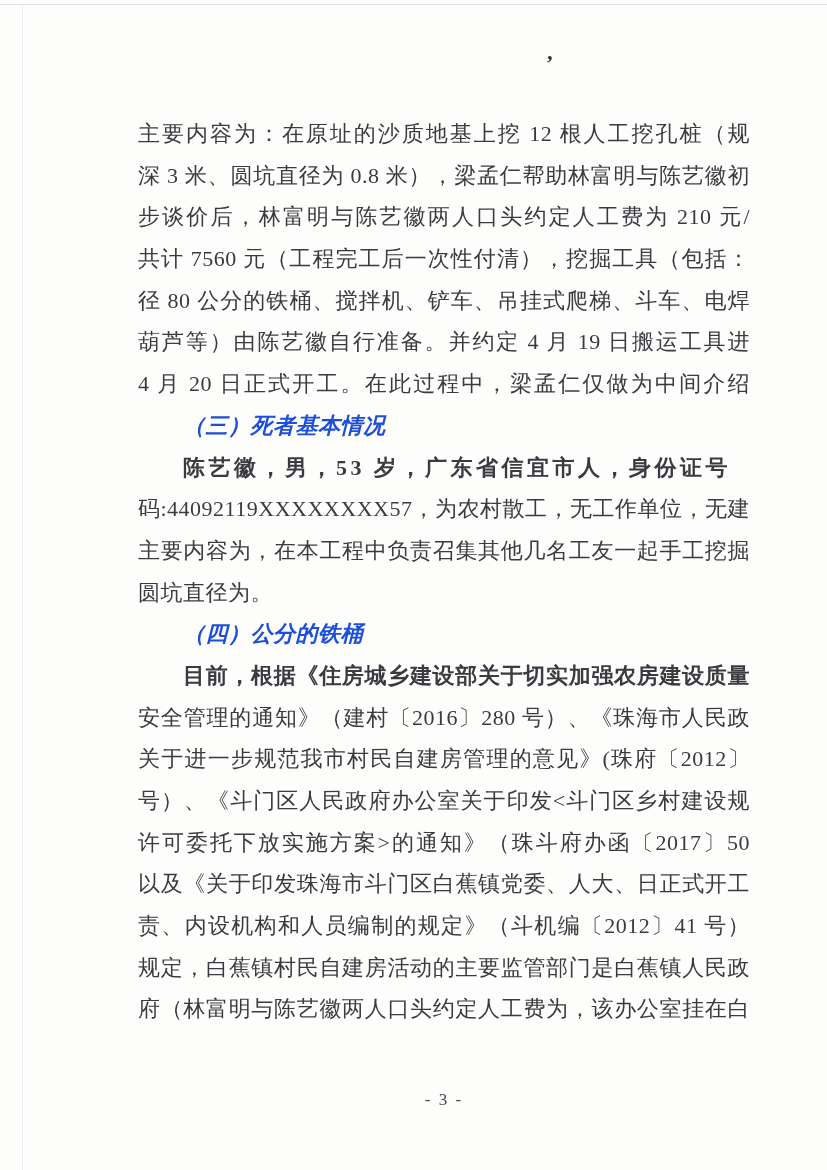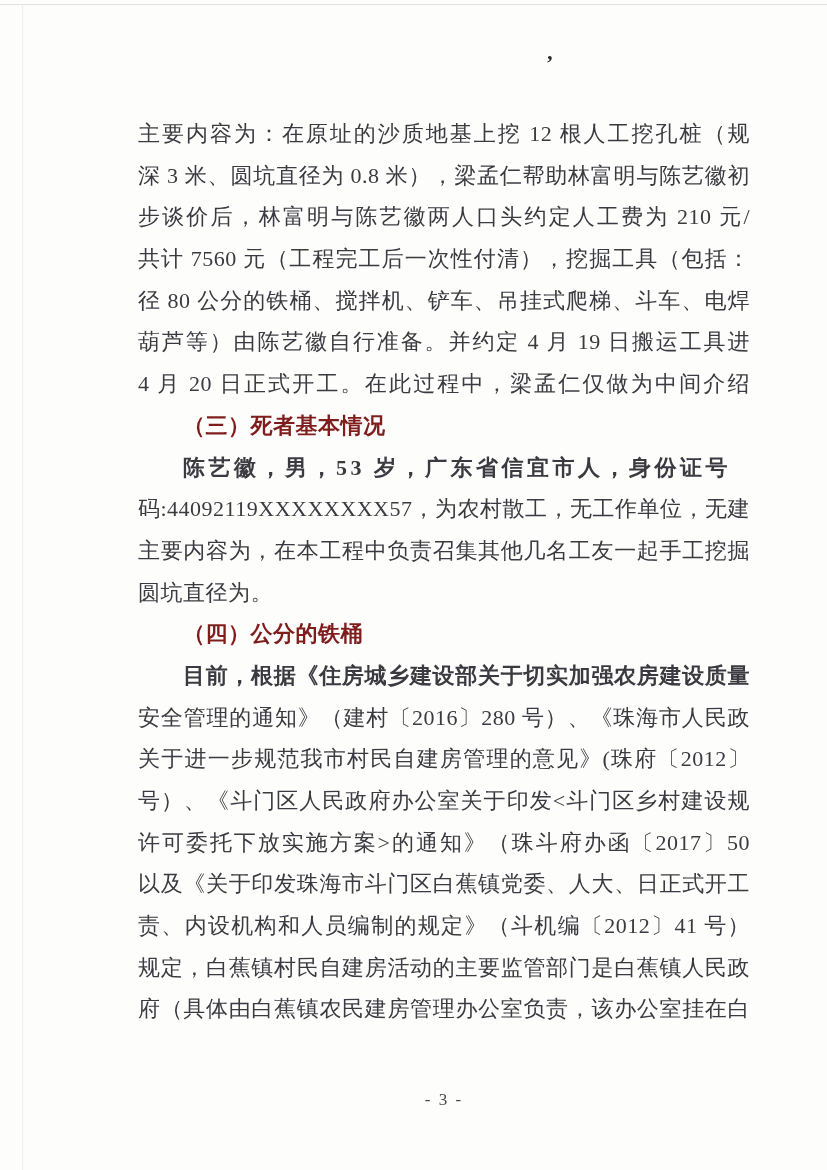--- a/index.html
+++ b/index.html
@@ -57,22 +57,23 @@
   }
   .line.indent {
     padding-left: 45px;
     font-weight: bold;
   }
   .line.spread {
     letter-spacing: 3.5px;
   }
   .line.heading {
     font-weight: bold;
-    color: #7f1d1d;
+    color: #1d4ed8;
     padding-left: 45px;
+    font-style: italic;
   }
   .page-number {
     position: absolute;
     left: 138px;
     top: 1090px;
     width: 612px;
     text-align: center;
     font-size: 17px;
     letter-spacing: 2px;
     color: #4a4a50;
@@ -100,16 +101,16 @@
       <div class="line">圆坑直径为。</div>
       <div class="line heading">（四）公分的铁桶</div>
       <div class="line justify indent">目前，根据《住房城乡建设部关于切实加强农房建设质量</div>
       <div class="line justify">安全管理的通知》（建村〔2016〕280 号）、《珠海市人民政府</div>
       <div class="line justify">关于进一步规范我市村民自建房管理的意见》(珠府〔2012〕147</div>
       <div class="line justify">号）、《斗门区人民政府办公室关于印发&lt;斗门区乡村建设规划</div>
       <div class="line justify">许可委托下放实施方案&gt;的通知》（珠斗府办函〔2017〕50 号）</div>
       <div class="line justify">以及《关于印发珠海市斗门区白蕉镇党委、人大、日正式开工</div>
       <div class="line justify">责、内设机构和人员编制的规定》（斗机编〔2012〕41 号）等</div>
       <div class="line justify">规定，白蕉镇村民自建房活动的主要监管部门是白蕉镇人民政</div>
-      <div class="line justify">府（具体由白蕉镇农民建房管理办公室负责，该办公室挂在白</div>
+      <div class="line justify">府（林富明与陈艺徽两人口头约定人工费为，该办公室挂在白</div>
     </main>
   <div class="page-number">- 3 -</div>
 </div>
 
 </body></html>

